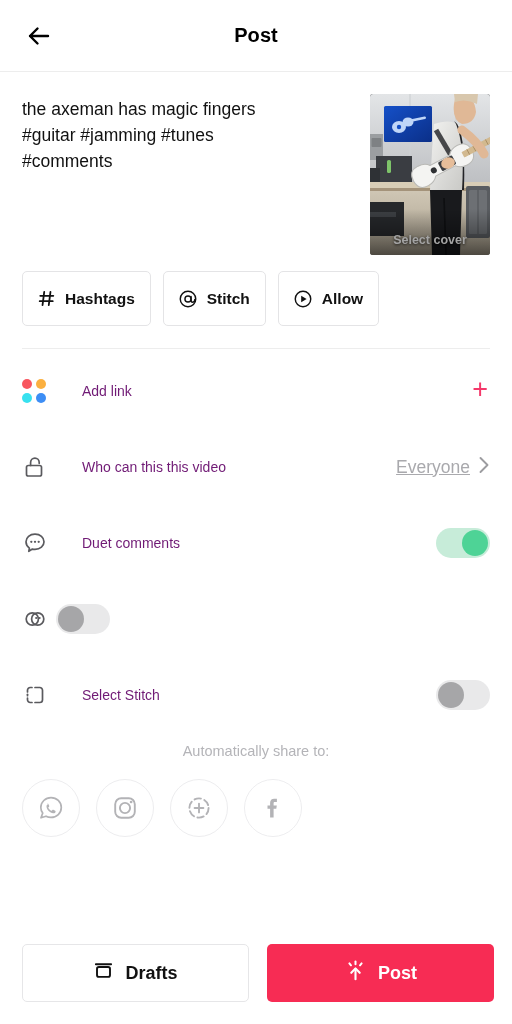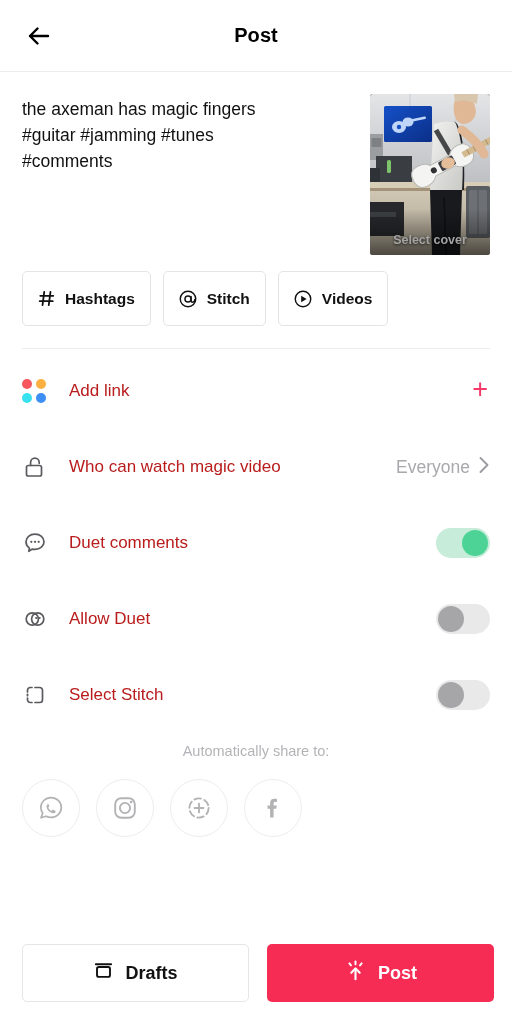--- a/index.html
+++ b/index.html
@@ -143,33 +143,34 @@
   }
   .row .ic-wrap {
     width: 34px;
     flex: 0 0 34px;
     display: flex;
     align-items: center;
     justify-content: flex-start;
   }
   .row .label {
     flex: 1 1 auto;
-    margin-left: 13px;
-    font-size: 17px;
-    color: #b91c1c;
+    margin-left: 26px;
+    font-size: 14px;
+    color: #701a75;
   }
   .row .trail {
     display: flex;
     align-items: center;
     gap: 8px;
     flex: 0 0 auto;
   }
   .trail-value {
     font-size: 17.5px;
     color: #a9a9ad;
+    text-decoration: underline;
   }
 
   
   .toggle {
     width: 54px;
     height: 30px;
     border-radius: 15px;
     position: relative;
     flex: 0 0 54px;
     cursor: pointer;
@@ -395,21 +396,21 @@
       <span>Stitch</span>
     </div>
 
     <div class="chip">
       <span class="ic">
         <svg width="18" height="18" viewBox="0 0 20 20" fill="none">
           <circle cx="10" cy="10" r="8.6" stroke="#111" stroke-width="1.6"></circle>
           <path d="M8 6.4 L14 10 L8 13.6 Z" fill="#111"></path>
         </svg>
       </span>
-      <span>Videos</span>
+      <span>Allow</span>
     </div>
   </div>
 
   <div class="divider"></div>
 
   <div class="rows">
 
     <div class="row">
       <span class="ic-wrap">
         <span class="quad">
@@ -425,21 +426,21 @@
       </span>
     </div>
 
     <div class="row">
       <span class="ic-wrap">
         <svg width="26" height="26" viewBox="0 0 26 26" fill="none">
           <rect x="4.5" y="11.5" width="15" height="10.5" rx="1.8" stroke="#5a5a5e" stroke-width="1.7"></rect>
           <path d="M8.6 11.5 V8.4 A4.3 4.3 0 0 1 17.2 8.4 V9.3" stroke="#5a5a5e" stroke-width="1.7" stroke-linecap="round" fill="none"></path>
         </svg>
       </span>
-      <span class="label">Who can watch magic video</span>
+      <span class="label">Who can this this video</span>
       <span class="trail">
         <span class="trail-value">Everyone</span>
         <span>
           <svg width="12" height="20" viewBox="0 0 12 20" fill="none">
             <path d="M2.5 3 L9.5 10 L2.5 17" stroke="#9c9ca0" stroke-width="1.9" stroke-linecap="round" stroke-linejoin="round"></path>
           </svg>
         </span>
       </span>
     </div>
 
@@ -462,21 +463,20 @@
 
     <div class="row">
       <span class="ic-wrap">
         <svg width="26" height="26" viewBox="0 0 26 26" fill="none">
           <circle cx="10.3" cy="13" r="6.1" stroke="#5a5a5e" stroke-width="1.7"></circle>
           <circle cx="15.7" cy="13" r="6.1" stroke="#5a5a5e" stroke-width="1.7" fill="#fff" fill-opacity="0"></circle>
           <circle cx="14.2" cy="12" r="1.1" fill="#5a5a5e"></circle>
           <circle cx="17.6" cy="12" r="1.1" fill="#5a5a5e"></circle>
         </svg>
       </span>
-      <span class="label">Allow Duet</span>
       <span class="trail">
         <span class="toggle off">
           <span class="knob"></span>
         </span>
       </span>
     </div>
 
     <div class="row">
       <span class="ic-wrap">
         <svg width="26" height="26" viewBox="0 0 26 26" fill="none">

